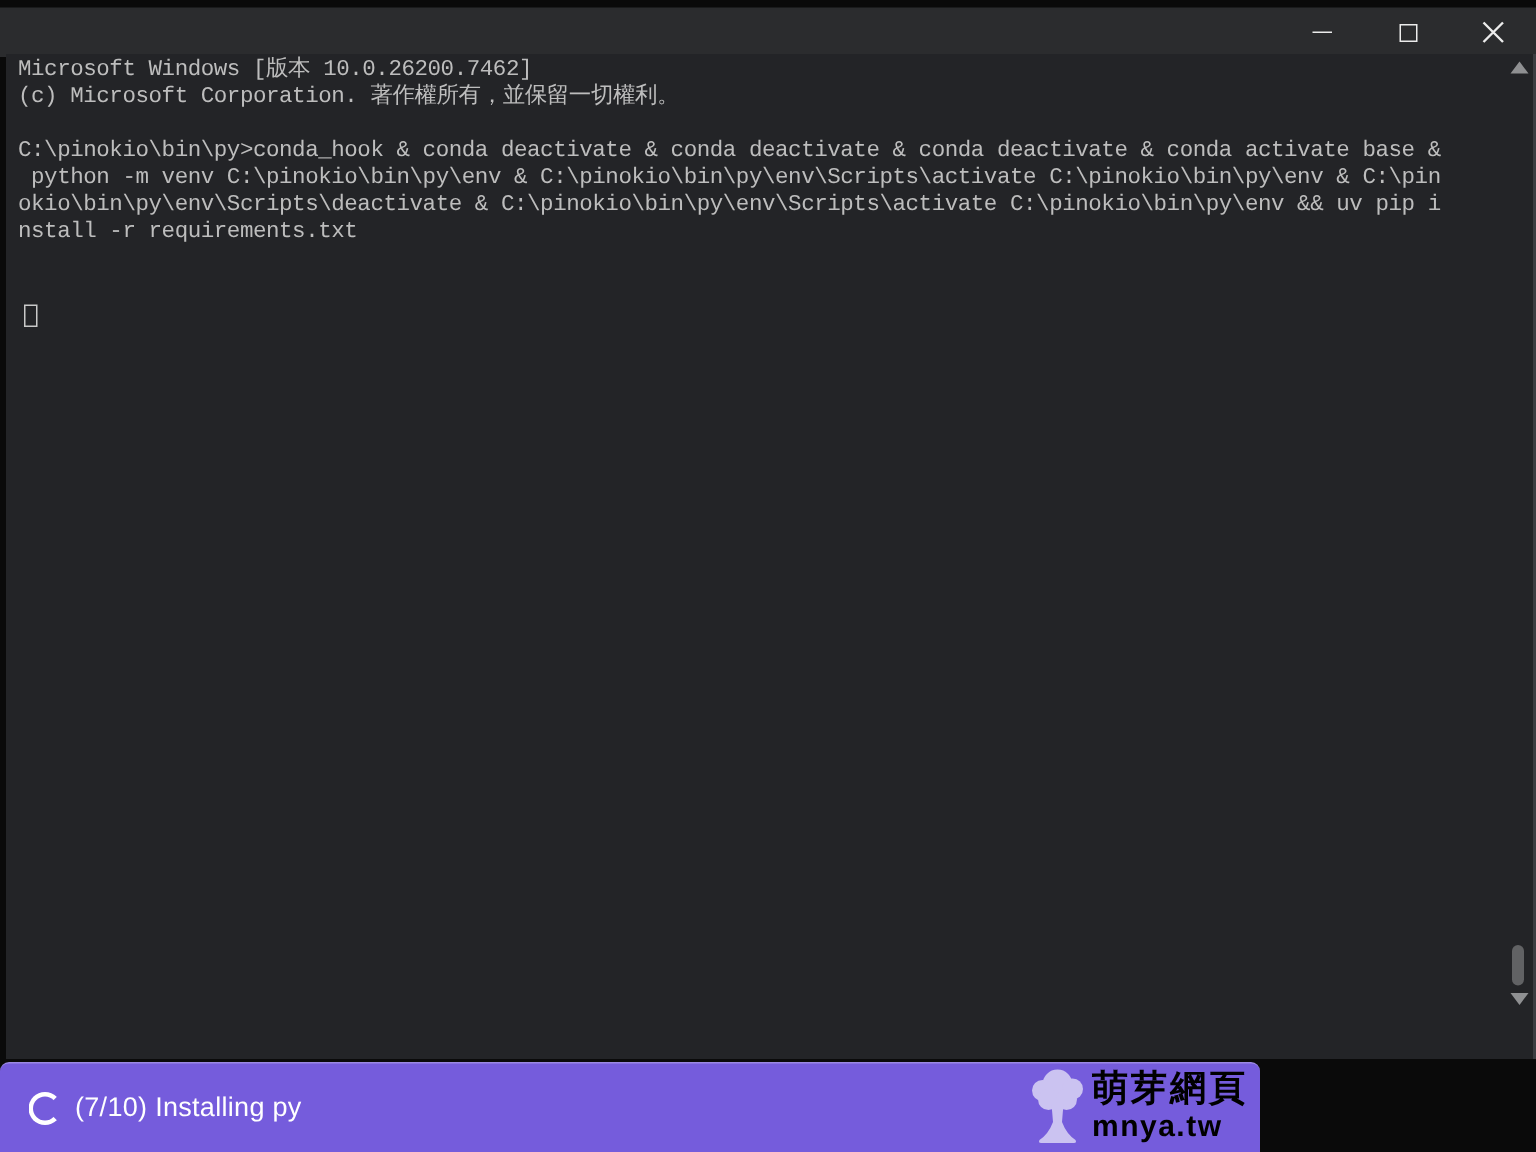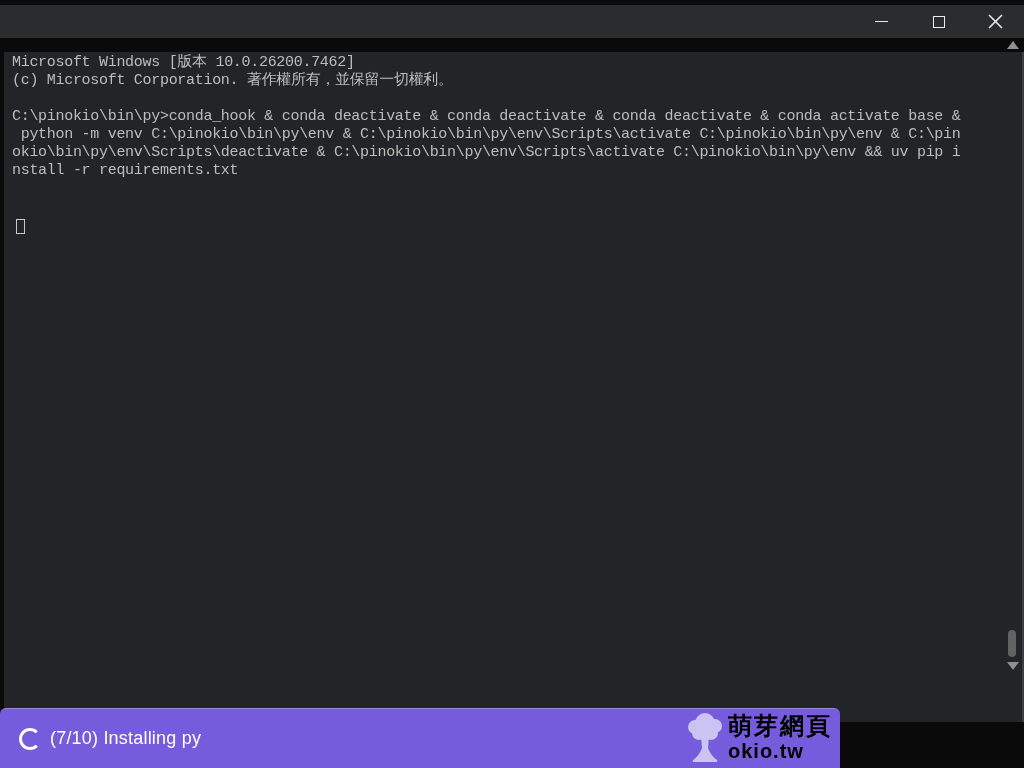--- a/index.html
+++ b/index.html
@@ -18,21 +18,21 @@
     width: 57px; height: 33px; display: flex; align-items: center; justify-content: center;
     cursor: default;
   }
   .glyph-min { width: 13px; height: 0; border-top: 1.6px solid #ececec; display: block; }
   .glyph-max { width: 12px; height: 12px; border: 1.6px solid #ececec; display: block; }
   .glyph-close { width: 15px; height: 15px; display: block; }
   .glyph-close svg { display: block; }
 
   
   .terminal {
-    position: absolute; left: 4px; top: 52px; width: 1020px; height: 670px;
+    position: absolute; left: 4px; top: 36px; width: 1020px; height: 670px;
     background: #232427;
     border-right: 2px solid #3c3d41;
   }
   .term-text {
     position: absolute; left: 8px; top: 2px;
     font-family: "Liberation Mono", "DejaVu Sans Mono", monospace;
     font-size: 15px; line-height: 18px; color: #bdbdbd;
     white-space: pre; letter-spacing: -0.3px;
   }
   .term-line { height: 18px; }
@@ -130,18 +130,18 @@
           <circle cx="21" cy="13" r="10"></circle>
           <circle cx="11" cy="17" r="7"></circle>
           <circle cx="31" cy="16" r="7"></circle>
           <circle cx="15" cy="23" r="7"></circle>
           <circle cx="27" cy="23" r="7"></circle>
           <path d="M17 26 L25 26 L24 38 Q27 46 33 50 Q34 52 32 52 L10 52 Q8 52 9 50 Q15 46 18 38 Z"></path>
         </g>
       </svg>
       <div class="wm-text">
         <div class="wm-name">萌芽網頁</div>
-        <div class="wm-url">okio.tw</div>
+        <div class="wm-url">mnya.tw</div>
       </div>
     </div>
   </div>
 
 </div>
 
 </body></html>

